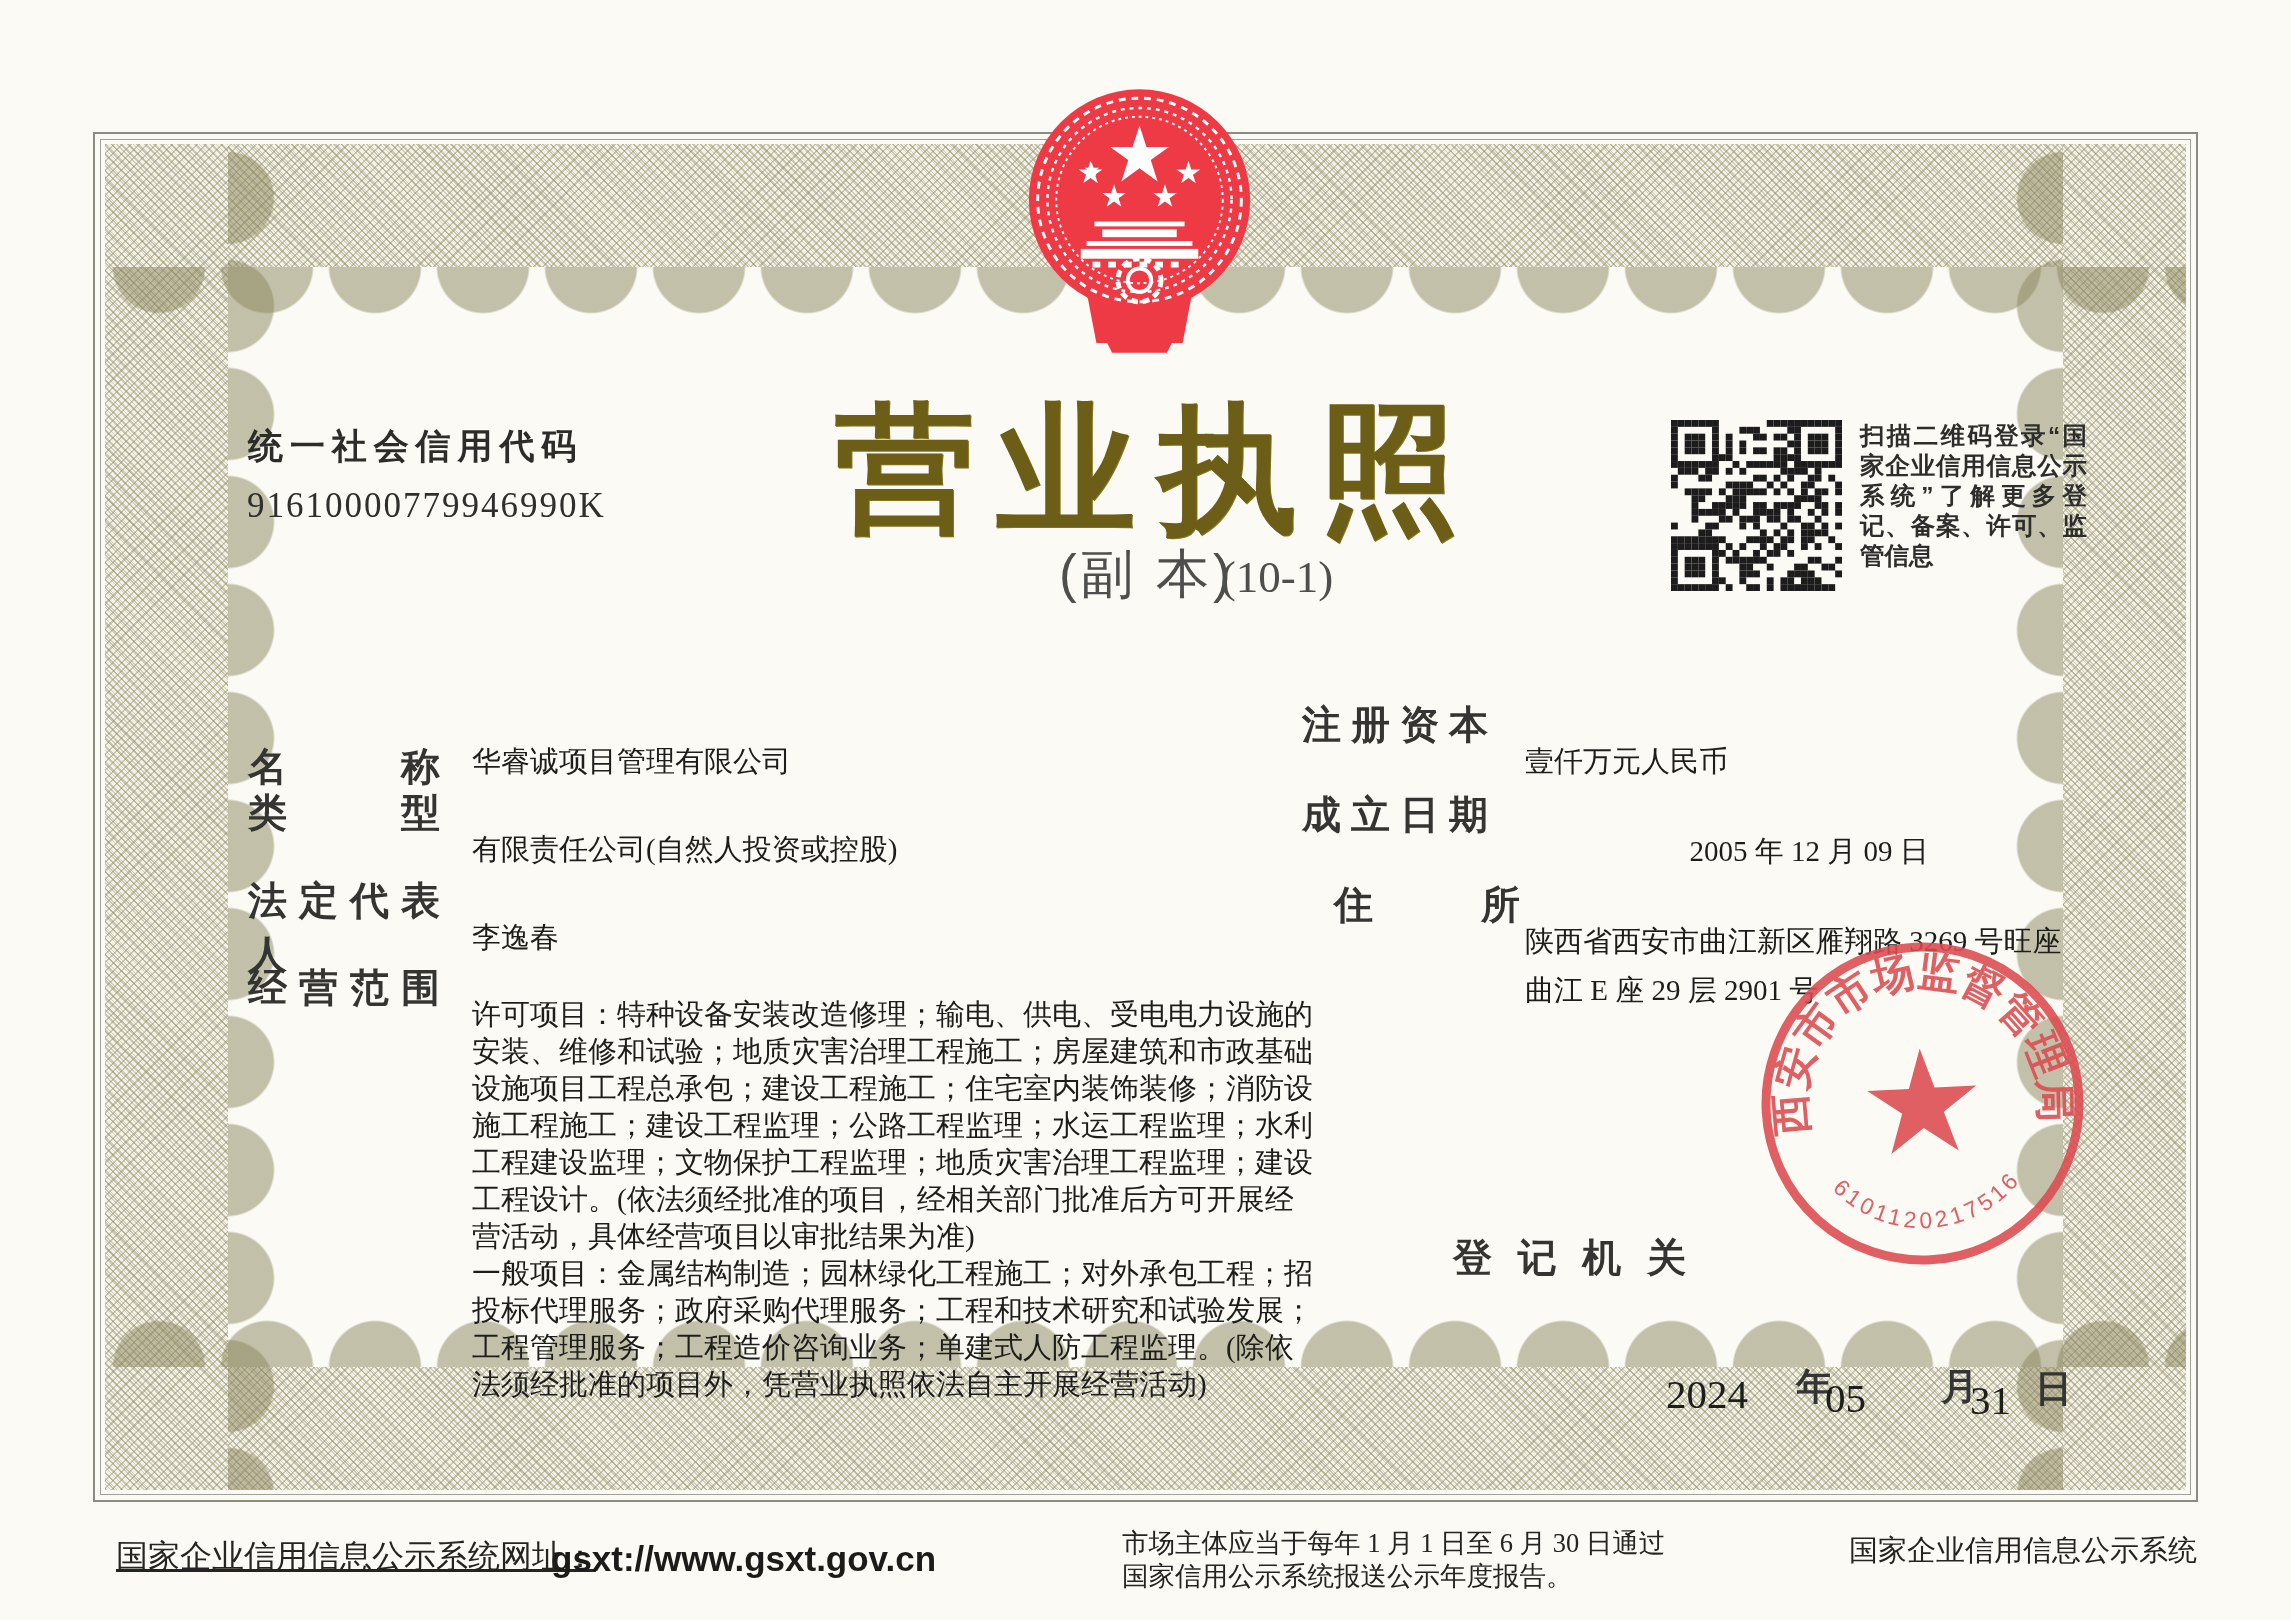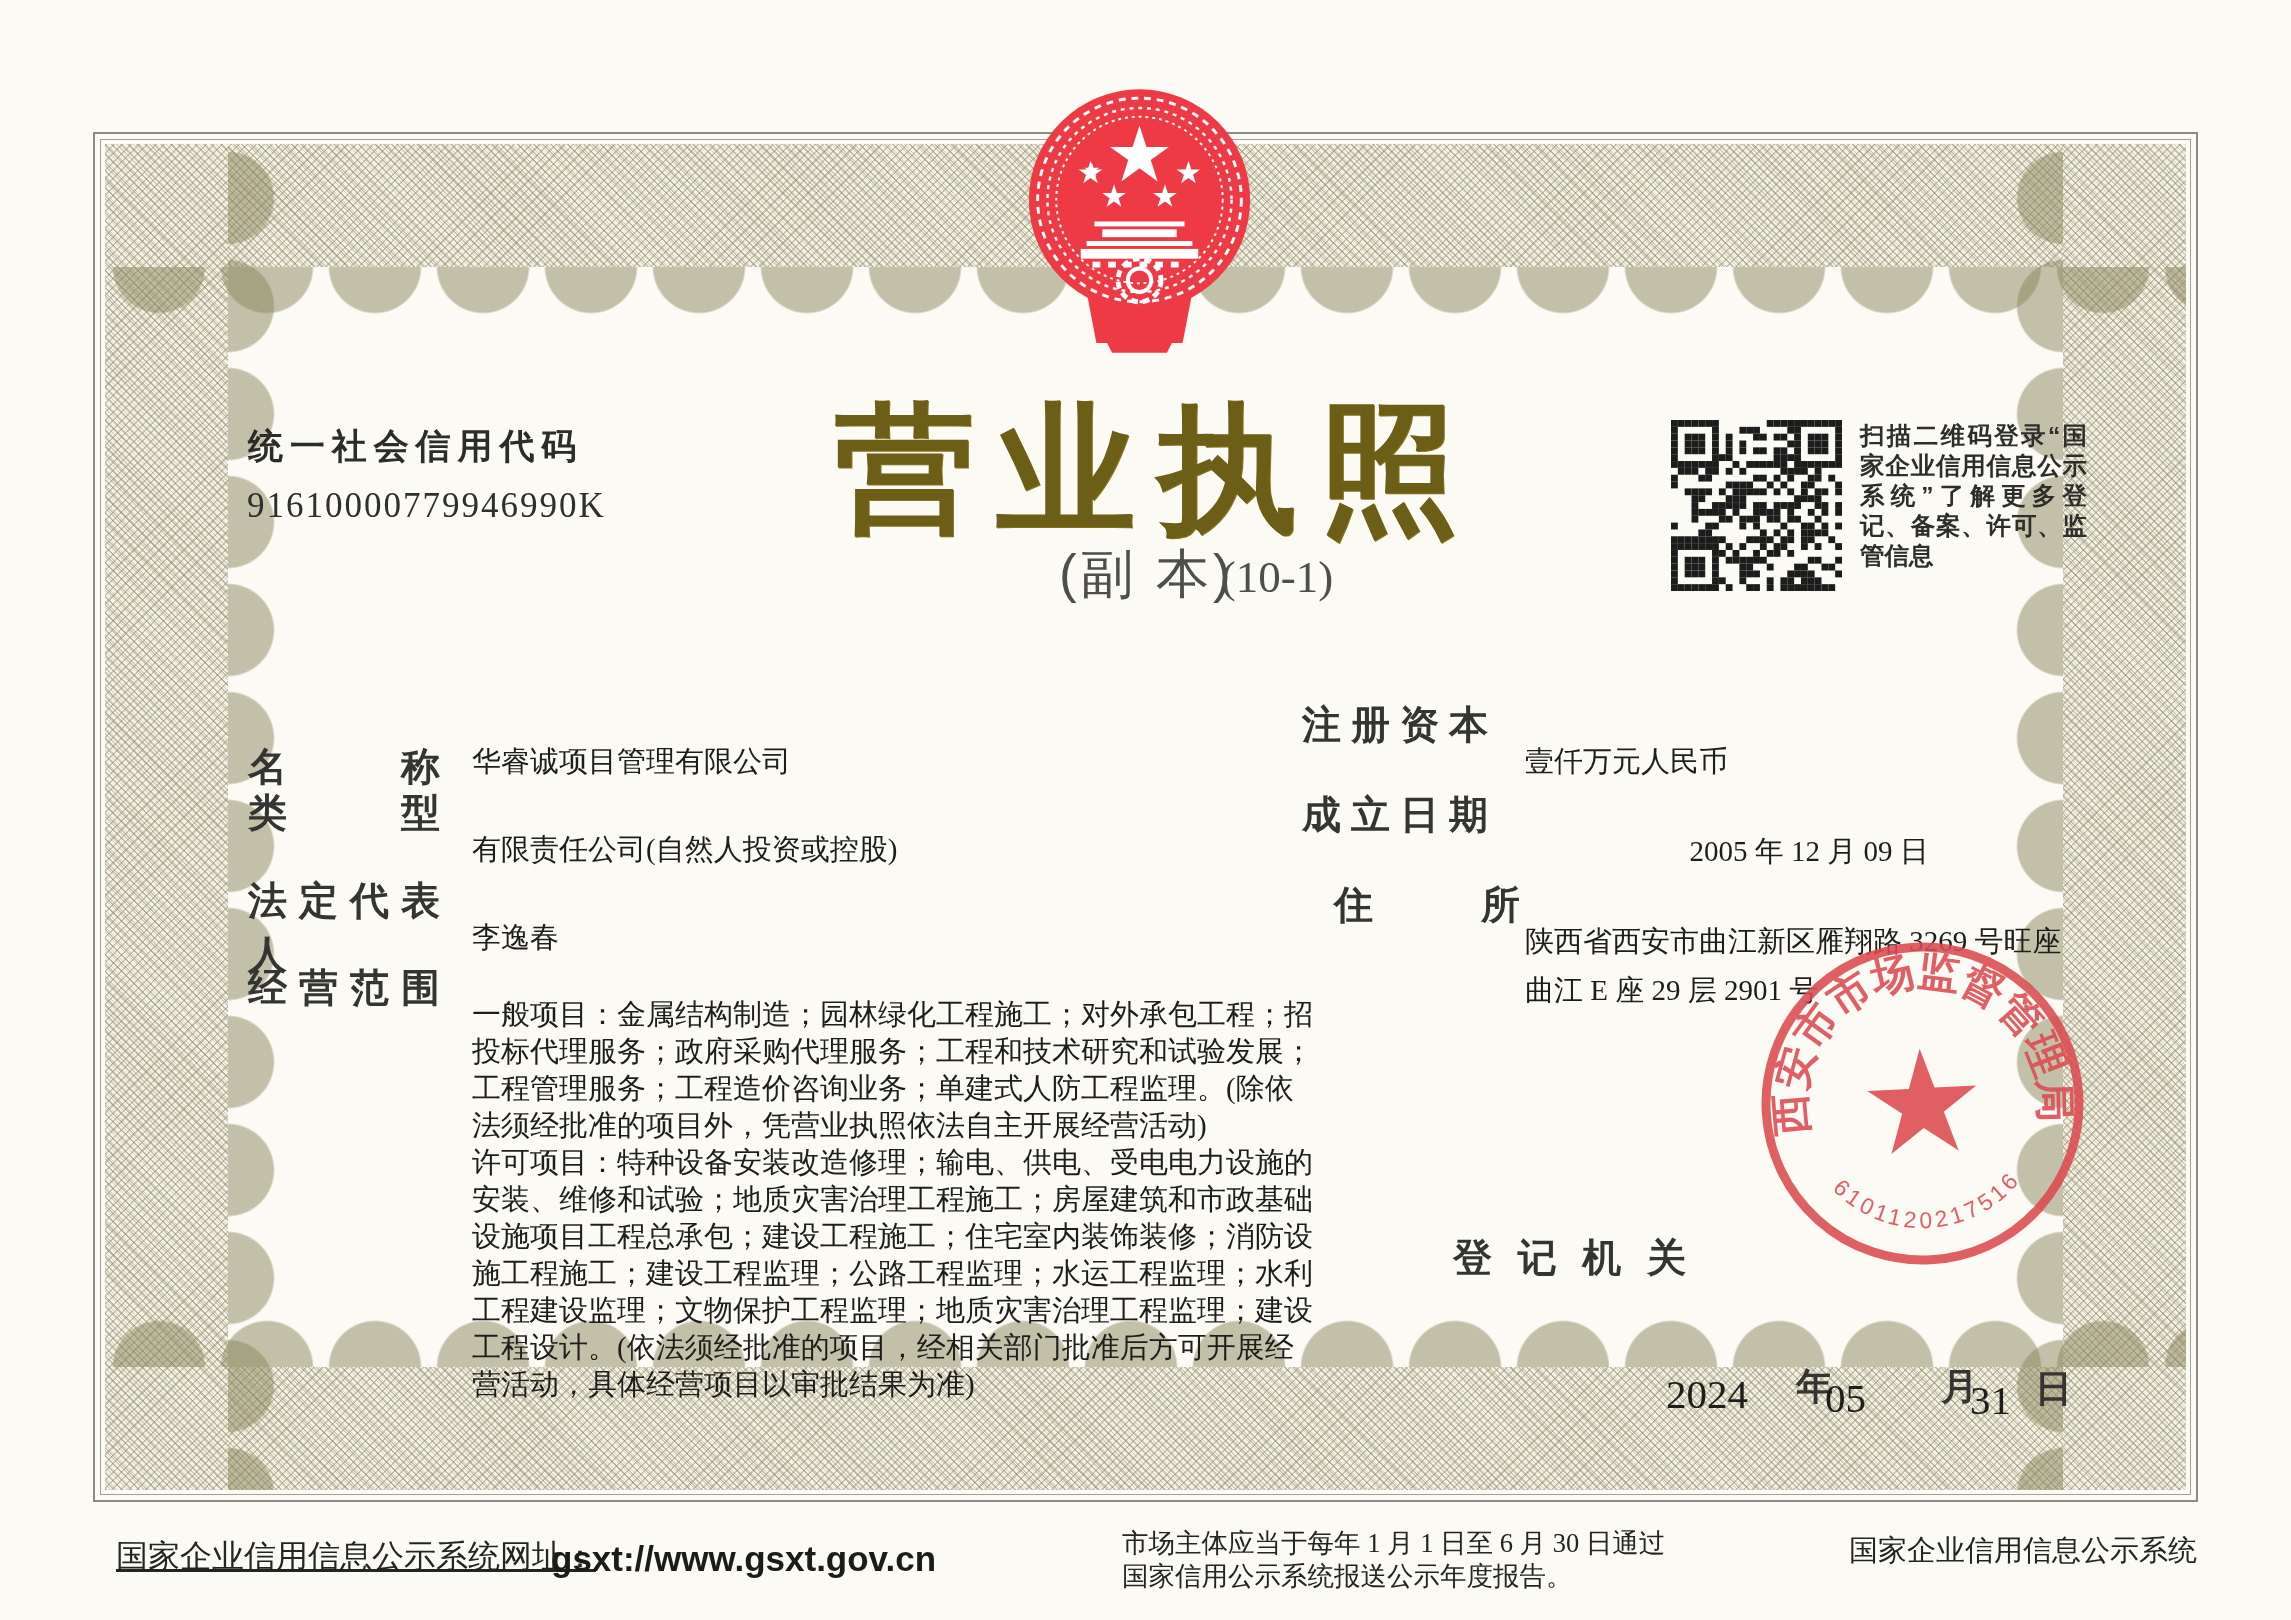--- a/index.html
+++ b/index.html
@@ -515,22 +515,22 @@
 <div class="fvalue" style="left:472px; top:706px; width:843px;">华睿诚项目管理有限公司</div>
 
 <div class="flabel" style="left:248px; top:786px;">类型</div>
 <div class="fvalue" style="left:472px; top:794px; width:843px;">有限责任公司(自然人投资或控股)</div>
 
 <div class="flabel" style="left:248px; top:874px;">法定代表人</div>
 <div class="fvalue" style="left:472px; top:882px; width:843px;">李逸春</div>
 
 <div class="flabel" style="left:248px; top:961px;">经营范围</div>
 <div class="fvalue" style="left:472px; top:959px; width:841px;">
+  <div class="scope-p">许可项目：特种设备安装改造修理；输电、供电、受电电力设施的安装、维修和试验；地质灾害治理工程施工；房屋建筑和市政基础设施项目工程总承包；建设工程施工；住宅室内装饰装修；消防设施工程施工；建设工程监理；公路工程监理；水运工程监理；水利工程建设监理；文物保护工程监理；地质灾害治理工程监理；建设工程设计。(依法须经批准的项目，经相关部门批准后方可开展经营活动，具体经营项目以审批结果为准)</div>
   <div class="scope-p">一般项目：金属结构制造；园林绿化工程施工；对外承包工程；招投标代理服务；政府采购代理服务；工程和技术研究和试验发展；工程管理服务；工程造价咨询业务；单建式人防工程监理。(除依法须经批准的项目外，凭营业执照依法自主开展经营活动)</div>
-  <div class="scope-p">许可项目：特种设备安装改造修理；输电、供电、受电电力设施的安装、维修和试验；地质灾害治理工程施工；房屋建筑和市政基础设施项目工程总承包；建设工程施工；住宅室内装饰装修；消防设施工程施工；建设工程监理；公路工程监理；水运工程监理；水利工程建设监理；文物保护工程监理；地质灾害治理工程监理；建设工程设计。(依法须经批准的项目，经相关部门批准后方可开展经营活动，具体经营项目以审批结果为准)</div>
 </div>
 
 <div class="flabel" style="left:1302px; top:698px; width:186px;">注册资本</div>
 <div class="fvalue" style="left:1525px; top:706px; width:568px;">壹仟万元人民币</div>
 
 <div class="flabel" style="left:1302px; top:788px; width:186px;">成立日期</div>
 <div class="fvalue" style="left:1525px; top:796px; width:568px;text-align:center;">2005 年 12 月 09 日</div>
 
 <div class="flabel" style="left:1302px; top:878px; width:186px;margin-left:32px;">住所</div>
 <div class="fvalue" style="left:1525px; top:880px; width:544px; line-height:49px;">陕西省西安市曲江新区雁翔路 3269 号旺座曲江 E 座 29 层 2901 号</div>

